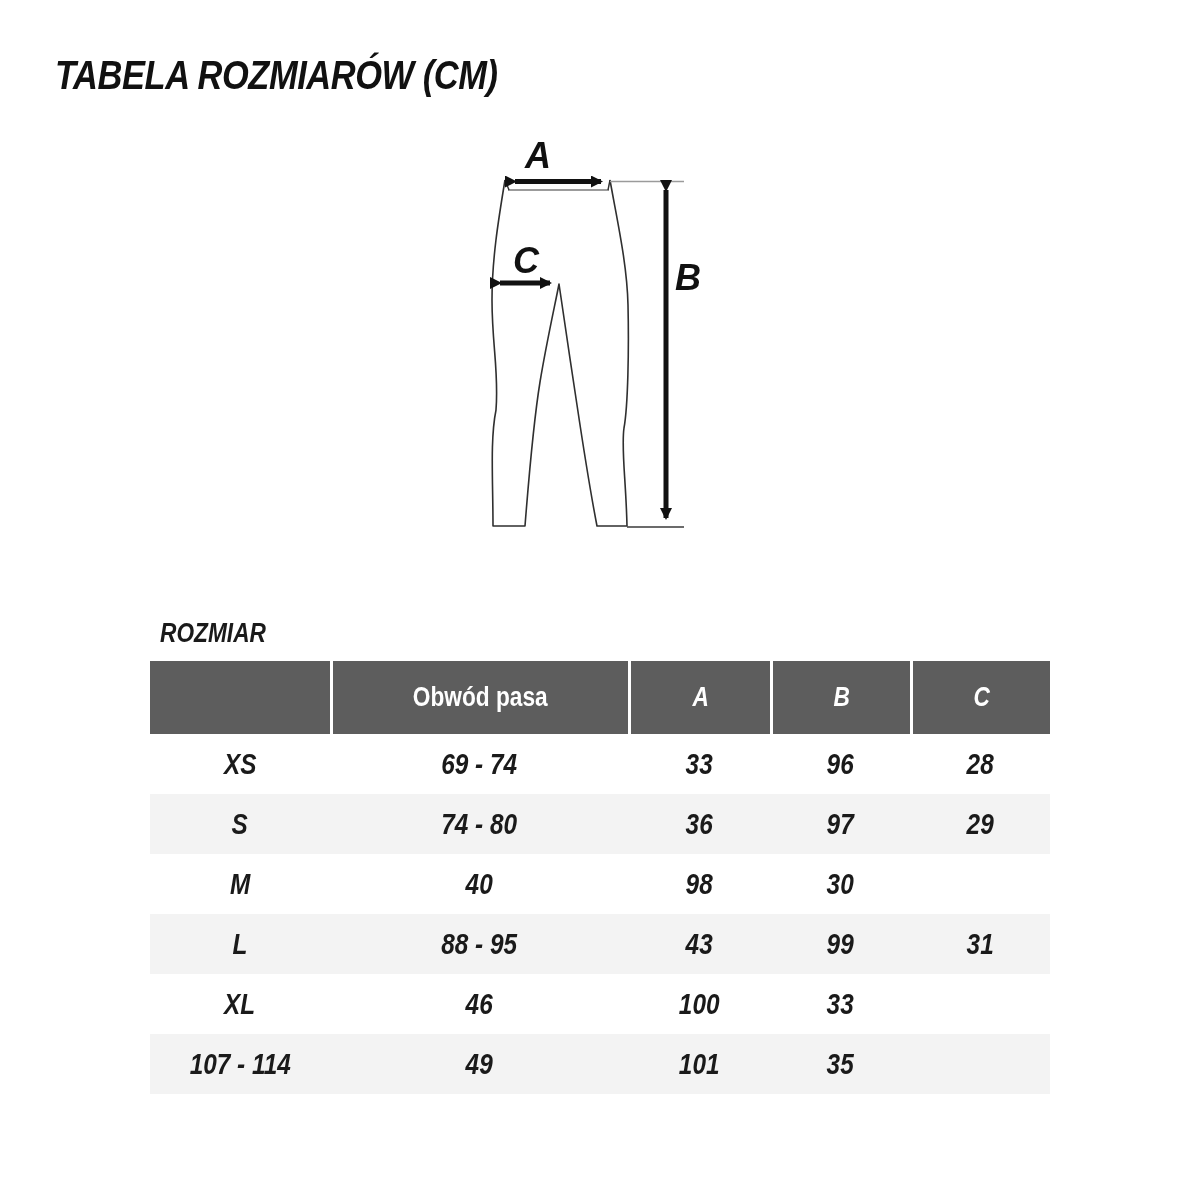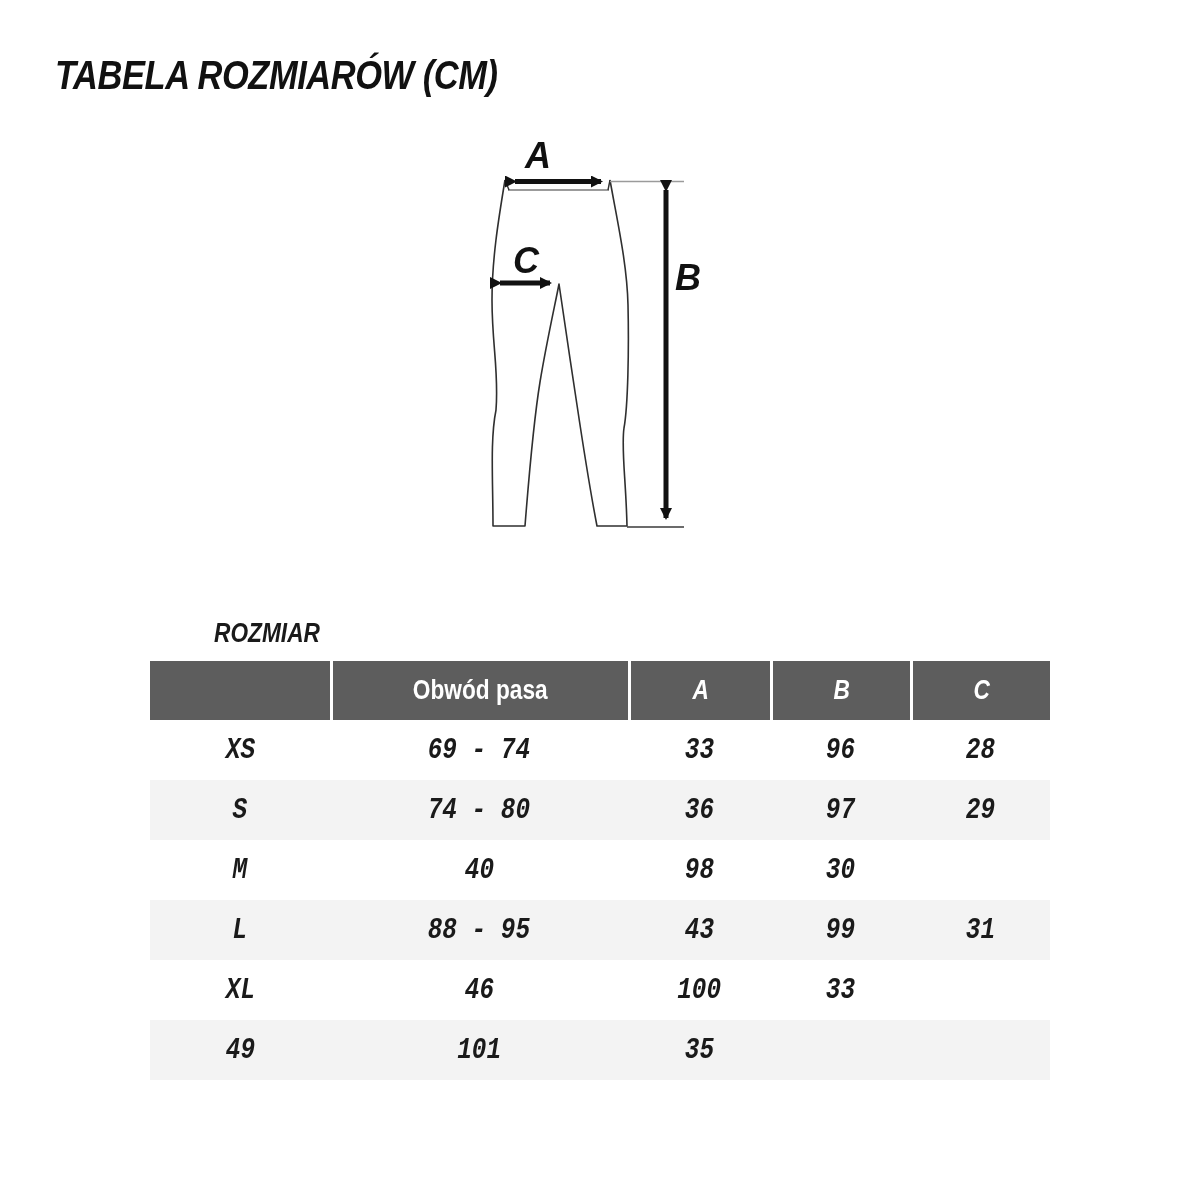--- a/index.html
+++ b/index.html
@@ -19,40 +19,40 @@
     font-family:"Liberation Sans", sans-serif;
     font-weight:700; font-style:italic; font-size:36px; fill:#111;
   }
 
   .size-table { position:absolute; left:150px; top:606px; width:900px; }
 
   .group-row {
     display:grid; grid-template-columns:180px 298px 422px;
     height:55px; align-items:center;
   }
-  .group-cell { text-align:right; font-size:27px; font-weight:700; font-style:italic; }
+  .group-cell { text-align:left; font-size:27px; font-weight:700; font-style:italic; }
 
   .head-row {
     display:grid; grid-template-columns:180px 298px 142px 140px 140px;
-    height:59px; background:#5d5d5d; color:#ffffff;
+    height:73px; background:#5d5d5d; color:#ffffff;
   }
   .head-cell {
     display:flex; align-items:center; justify-content:center;
     height:100%; font-size:27px; font-weight:700;
   }
   .head-cell + .head-cell { border-left:3px solid #ffffff; }
   .head-cell.italic { font-style:italic; }
 
   .data-row {
     display:grid; grid-template-columns:180px 298px 142px 140px 140px;
     height:60px; align-items:center;
     font-size:29px; font-weight:700; font-style:italic;
   }
   .data-row.alt { background:#f3f3f3; }
-  .cell { text-align:center;font-family:Liberation Mono, monospace; }
+  .cell { text-align:center; }
 
   .cx { display:inline-block; transform:scaleX(0.84); white-space:nowrap; }
 </style>
 </head>
 <body>
 
 <div class="page-title">TABELA ROZMIARÓW (CM)</div>
 
 <svg class="diagram" viewBox="0 0 260 430" aria-hidden="true">
   <defs>
@@ -146,19 +146,20 @@
   </div>
 
   <div class="data-row">
     <div class="cell"><span class="cx">XL</span></div>
     <div class="cell"><span class="cx">46</span></div>
     <div class="cell"><span class="cx">100</span></div>
     <div class="cell"><span class="cx">33</span></div>
   </div>
 
   <div class="data-row alt">
+    <div class="cell"><span class="cx">107 - 114</span></div>
     <div class="cell"><span class="cx">49</span></div>
     <div class="cell"><span class="cx">101</span></div>
     <div class="cell"><span class="cx">35</span></div>
   </div>
 
 
 </div>
 
 </body></html>

